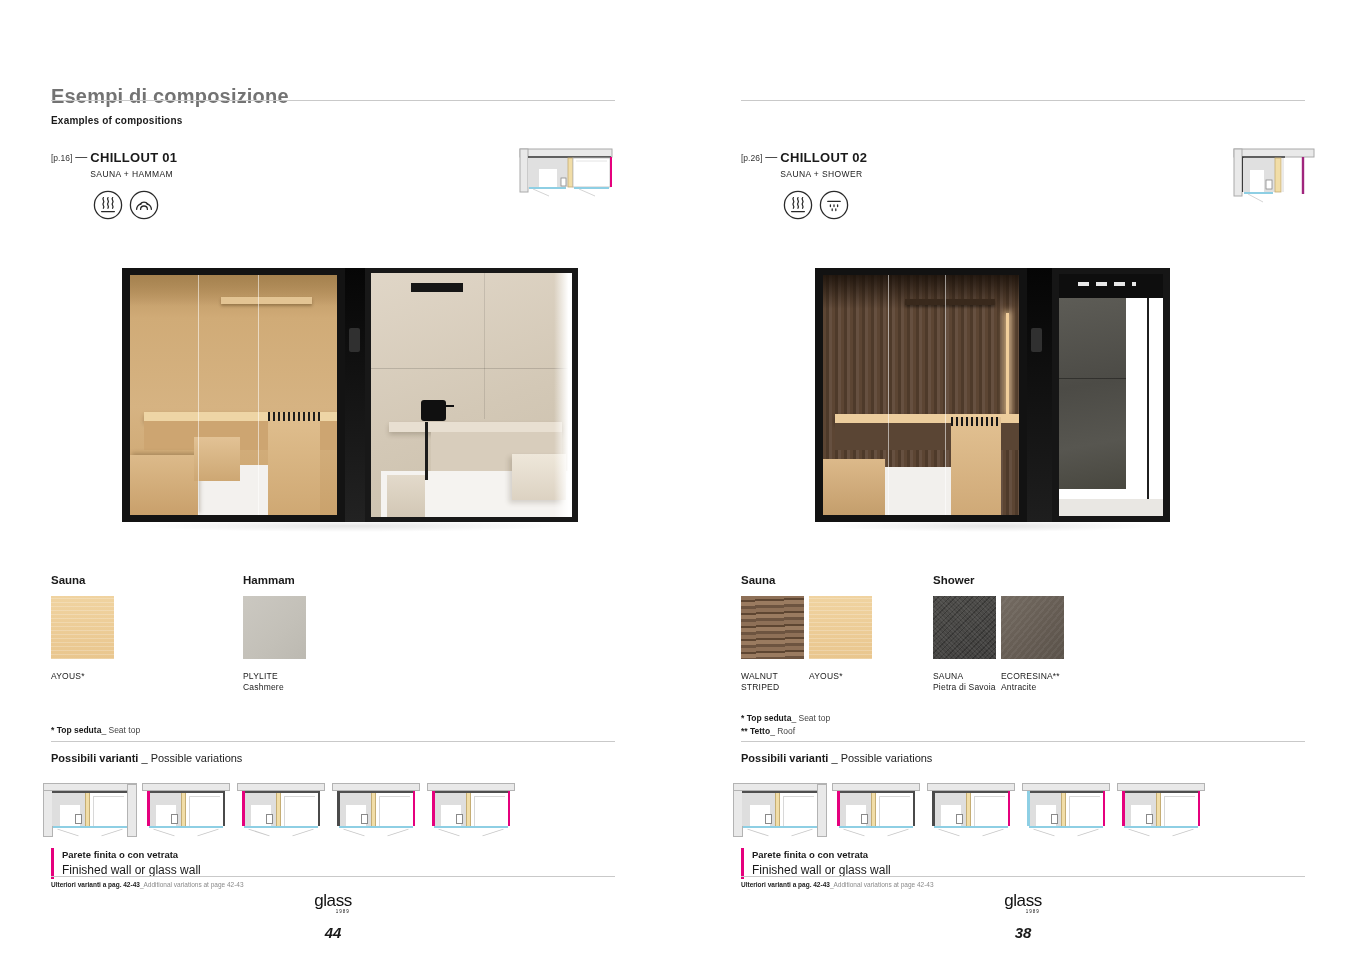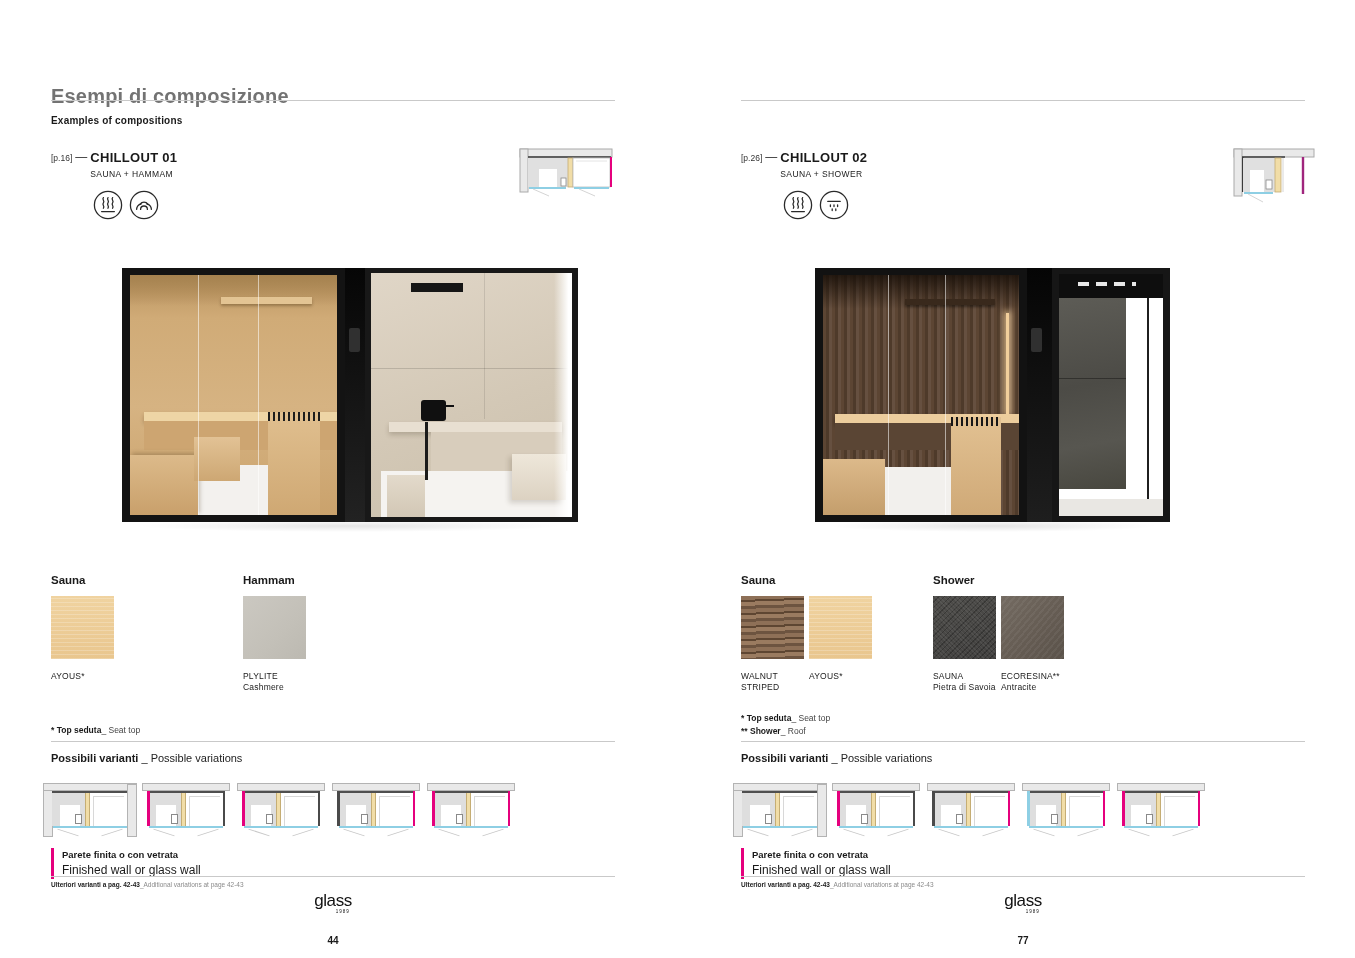--- a/index.html
+++ b/index.html
@@ -166,21 +166,21 @@
   
   .legend { position:absolute; top:848px; left:0; padding-left:8px; border-left:3px solid #e5007d; }
   .legend .l1 { font-size:9.5px; font-weight:700; line-height:1.45; }
   .legend .l2 { font-size:12px; line-height:1.45; }
   .note { position:absolute; top:881px; left:0; font-size:6.5px; }
   .note b { font-weight:700; color:#222; }
   .note span { color:#8a8a8a; }
   .pg-footer { position:absolute; top:892px; left:0; width:564px; text-align:center; }
   .glass-logo { display:inline-block; font-size:17px; letter-spacing:-.4px; color:#111; line-height:1; position:relative; }
   .logo-year { display:block; font-size:4.5px; letter-spacing:1px; text-align:right; margin-top:1px; margin-right:2px; color:#111; }
-  .pg-num { margin-top:18px; font-size:10px; font-weight:700; }
+  .pg-num { margin-top:7px; font-size:15px; font-weight:700;font-style:italic; }
 
   svg .ln { stroke:#2a2a2a; fill:none; stroke-width:1.3; stroke-linecap:round; }
 </style>
 </head>
 <body>
 
 <div class="canvas">
 
   <section class="page page-left">
     <header class="doc-header">
@@ -489,21 +489,21 @@
           <div class="swatch-label">
             <div>ECORESINA**</div>
             <div class="sub">Antracite</div>
           </div>
         </div>
       </div>
     </div>
 
     <div class="footnotes fn-2">
       <div><b>* Top seduta</b><span>_ Seat top</span></div>
-      <div><b>** Shower</b><span>_ Roof</span></div>
+      <div><b>** Tetto</b><span>_ Roof</span></div>
     </div>
     <div class="rule rule-2"></div>
 
     <div class="var-title">
       <b>Possibili varianti</b><span> _ Possible variations</span>
     </div>
 
     <div class="variants">
       <div class="vplan v-0" data-edges="niche">
           <div class="lintel"></div>
@@ -574,16 +574,16 @@
     <div class="rule rule-3"></div>
     <div class="note">
       <b>Ulteriori varianti a pag. 42-43</b><span>_Additional variations at page 42-43</span>
     </div>
 
     <div class="pg-footer">
       <div class="glass-logo">
         <span>glass</span>
         <span class="logo-year">1989</span>
       </div>
-      <div class="pg-num">77</div>
+      <div class="pg-num">38</div>
     </div>
   </section>
 </div>
 
 </body></html>

